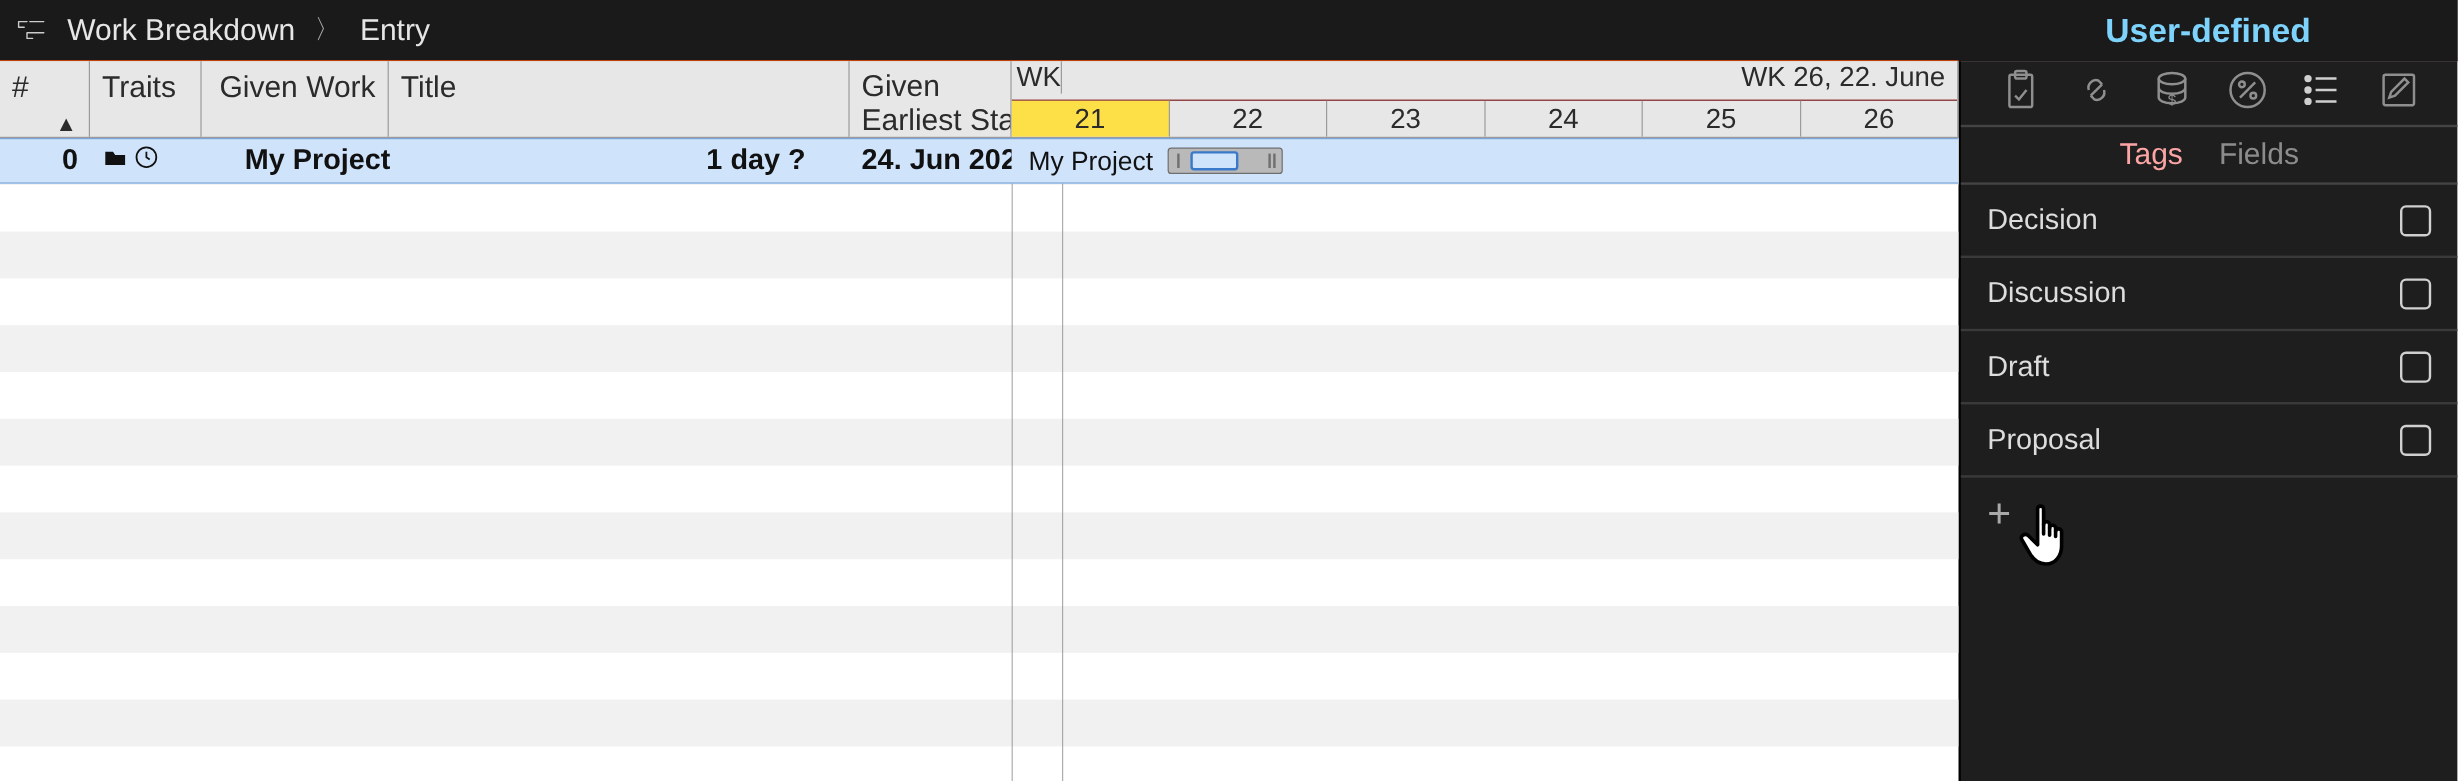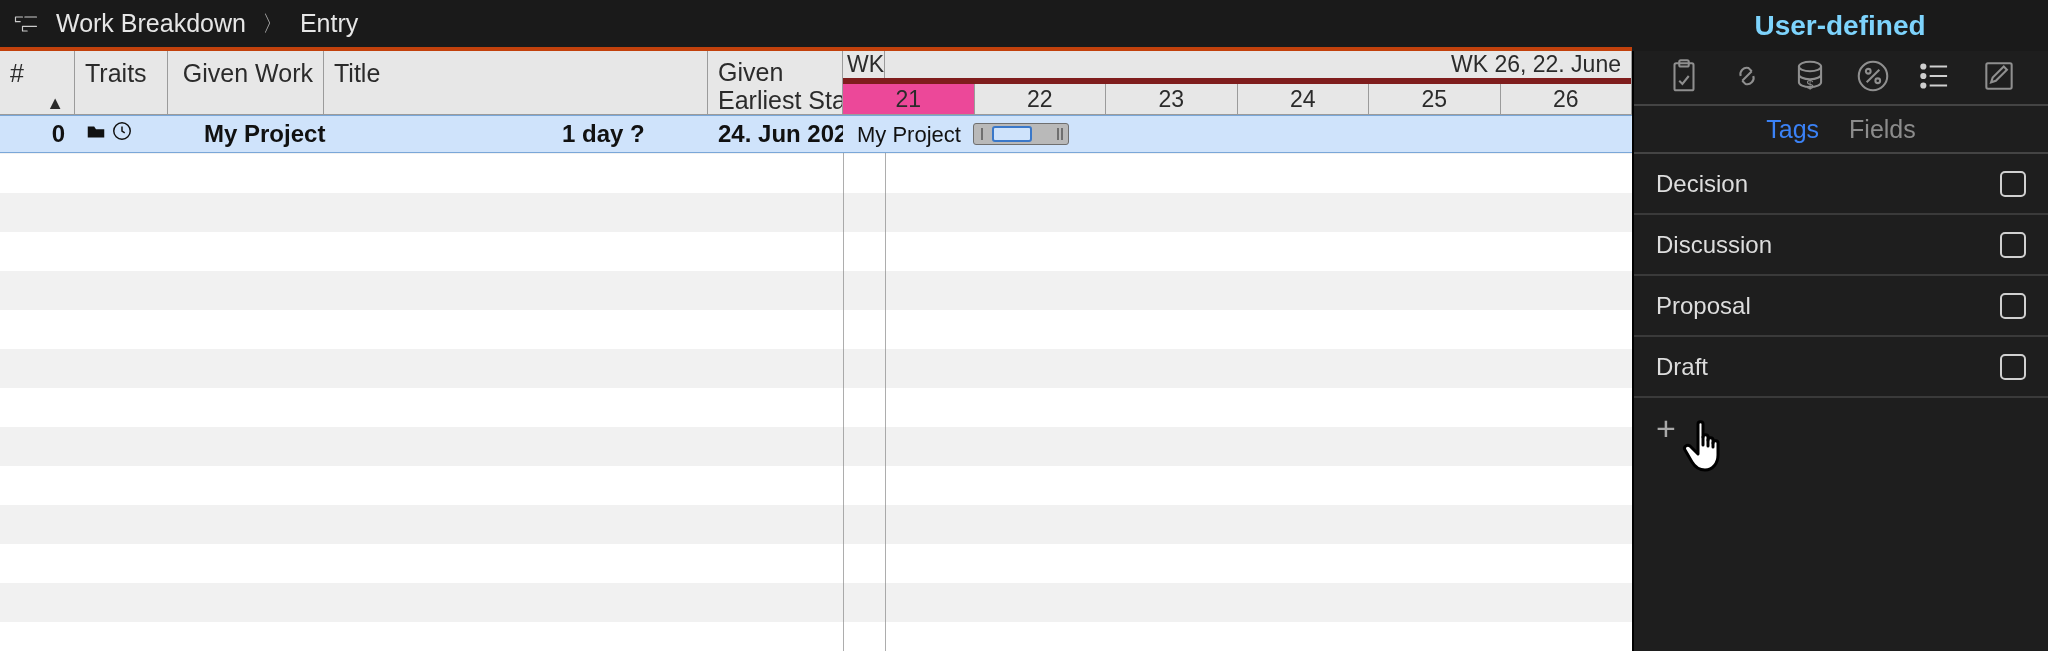--- a/index.html
+++ b/index.html
@@ -9,21 +9,21 @@
   
   .toolbar {
     height: 51px;
     background: #1a1a1a;
     display: flex;
     align-items: center;
     color: #e6e6e6;
     font-size: 25px;
     padding: 0 12px;
     gap: 12px;
-    border-bottom: 4px solid #c2410c;
+    border-bottom: 1px solid #c2410c;
   }
   .toolbar .bc-icon { display: flex; align-items: center; margin-right: 4px; }
   .toolbar .bc-icon svg { width: 28px; height: 28px; stroke: #ccc; fill: none; }
   .toolbar .crumb { cursor: pointer; }
   .toolbar .chev { margin: 0 4px; color: #aaa; font-size: 22px; }
   .toolbar .spacer { flex: 1; }
   .toolbar .tool-btn { width: 48px; text-align: center; cursor: pointer; }
   .toolbar .tool-btn svg { width: 30px; height: 30px; stroke: #ddd; fill: none; stroke-width: 1.6; }
   .panel-title-bar {
     position: absolute;
@@ -51,44 +51,44 @@
   }
   .col { border-right: 1px solid #9b9b9b; padding: 8px 10px 0 10px; overflow: hidden; white-space: nowrap; display:flex; }
   .col .sort { font-size: 18px; align-self: flex-end; margin-left: auto; }
   .col-num   { width: 75px; justify-content: flex-end; }
   .col-traits{ width: 93px; }
   .col-title { width: 384px; }
   .col-work  { width: 156px; justify-content: flex-end; }
   .col-start { width: 135px; line-height: 1.1; flex-direction: column; }
   .col-start span { white-space: nowrap; }
   .gantt-head { flex: 1; display: flex; flex-direction: column; padding:0; }
-  .gantt-head .wkhead { height: 33px; display:flex; align-items:flex-end; border-bottom:6px solid #7f1d1d; font-size:23px; }
+  .gantt-head .wkhead { height: 33px; display:flex; align-items:flex-start; border-bottom:1px solid #7f1d1d; font-size:23px; }
   .gantt-head .wkhead .wk25 { width:42px; border-right:1px solid #9b9b9b; padding:0 4px; overflow:hidden; }
   .gantt-head .wkhead .wk26 { flex:1; text-align:right; padding-right:10px; }
   .gantt-head .days { flex:1; display:flex; }
   .gantt-head .day { flex:1; border-right:1px solid #9b9b9b; display:flex; align-items:center; justify-content:center; font-size:23px; }
   .gantt-head .day:last-child { border-right:none; }
-  .gantt-head .day.active { background:#ec4899; }
+  .gantt-head .day.active { background:#fde047; }
 
   .row-area { flex: 1; background: #fff; position: relative; }
   .row-area .stripe:nth-child(odd) { background:#f1f1f1; }
   .row-area .stripe { height:39px; }
 
   .sel-row {
     position: absolute; top:0; left:0; right:0; height:38px;
     background: #cfe3fb;
     border-top:1px solid #7aa7d8; border-bottom:1px solid #7aa7d8;
     display:flex; align-items:center;
     font-size:24px; color:#111;
   }
   .sel-row .c { overflow:hidden; white-space:nowrap; padding:0 10px; }
   .sel-row .c-num   { width:75px; text-align:right; font-weight:600; }
   .sel-row .c-traits{ width:93px; display:flex; align-items:center; gap:4px; }
   .sel-row .c-title { width:384px; font-weight:700; padding-left:36px; }
-  .sel-row .c-work  { width:156px; text-align:left; font-weight:600; }
+  .sel-row .c-work  { width:156px; text-align:center; font-weight:600; }
   .sel-row .c-start { width:135px; font-weight:600; }
   .sel-row .c-gantt { flex:1; position:relative; height:100%; overflow:hidden; }
 
   .traits-folder svg, .traits-clock svg { width:22px; height:22px; }
 
   .gantt-label { position:absolute; left:14px; top:6px; font-size:22px; }
   .gantt-bar {
     position:absolute; left:130px; top:7px;
     width:96px; height:22px;
     background:#b9b9b9;
@@ -121,21 +121,21 @@
     padding:0 18px;
     border-bottom:2px solid #444;
   }
   .insp-tools .ibtn svg { width:38px; height:38px; stroke:#8f8f8f; fill:none; stroke-width:1.3; }
   .insp-tools .ibtn.active svg { stroke:#cfcfcf; }
   .insp-tabs {
     height:48px; display:flex; align-items:center; justify-content:center; gap:30px;
     font-size:25px; border-bottom:2px solid #444;
   }
   .insp-tabs .tab { color:#8c8c8c; cursor:pointer; }
-  .insp-tabs .tab.active { color:#3b82f6; font-weight:500; }
+  .insp-tabs .tab.active { color:#fca5a5; font-weight:500; }
   .insp-list { flex:1; display:flex; flex-direction:column; }
   .insp-item {
     height:61px; display:flex; align-items:center;
     padding:0 22px;
     border-bottom:2px solid #3a3a3a;
     font-size:24px;
   }
   .insp-item .lbl { flex:1; }
   .insp-item .chk {
     width:26px; height:26px;
@@ -316,25 +316,25 @@
     <div class="insp-list">
       <div class="insp-item">
         <span class="lbl">Decision</span>
         <span class="chk"></span>
       </div>
       <div class="insp-item">
         <span class="lbl">Discussion</span>
         <span class="chk"></span>
       </div>
       <div class="insp-item">
+        <span class="lbl">Draft</span>
+        <span class="chk"></span>
+      </div>
+      <div class="insp-item">
         <span class="lbl">Proposal</span>
-        <span class="chk"></span>
-      </div>
-      <div class="insp-item">
-        <span class="lbl">Draft</span>
         <span class="chk"></span>
       </div>
       <div class="insp-add">
         <span class="plus">+</span>
         <span class="cursor-hand">
           <svg viewBox="0 0 64 64">
             <path d="M20 30V14c0-3 5-3 5 0v13c0-3 5-3 5 0v3c0-3 5-3 5 0v3c0-3 5-3 5 0v12c0 8-5 15-13 15-6 0-10-3-13-8l-7-12c-2-3 2-6 5-4l8 8z" fill="#fff" stroke="#000" stroke-width="3" stroke-linejoin="round"></path>
             <path d="M25 27v8M30 30v6M35 33v4" stroke="#000" stroke-width="3" stroke-linecap="round"></path>
           </svg>
         </span>

